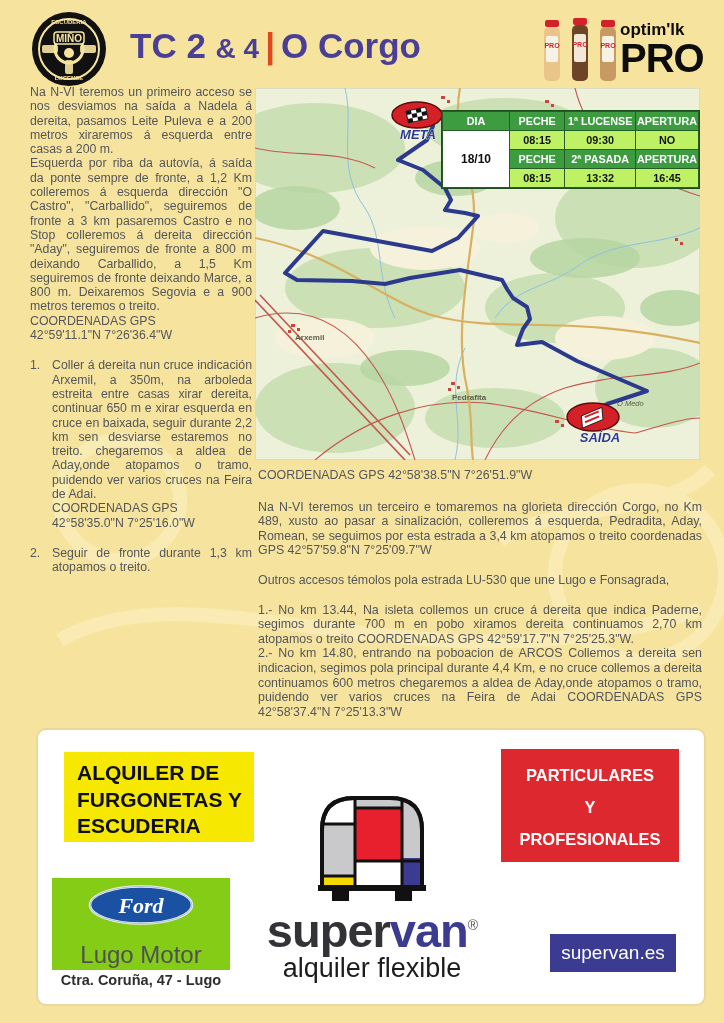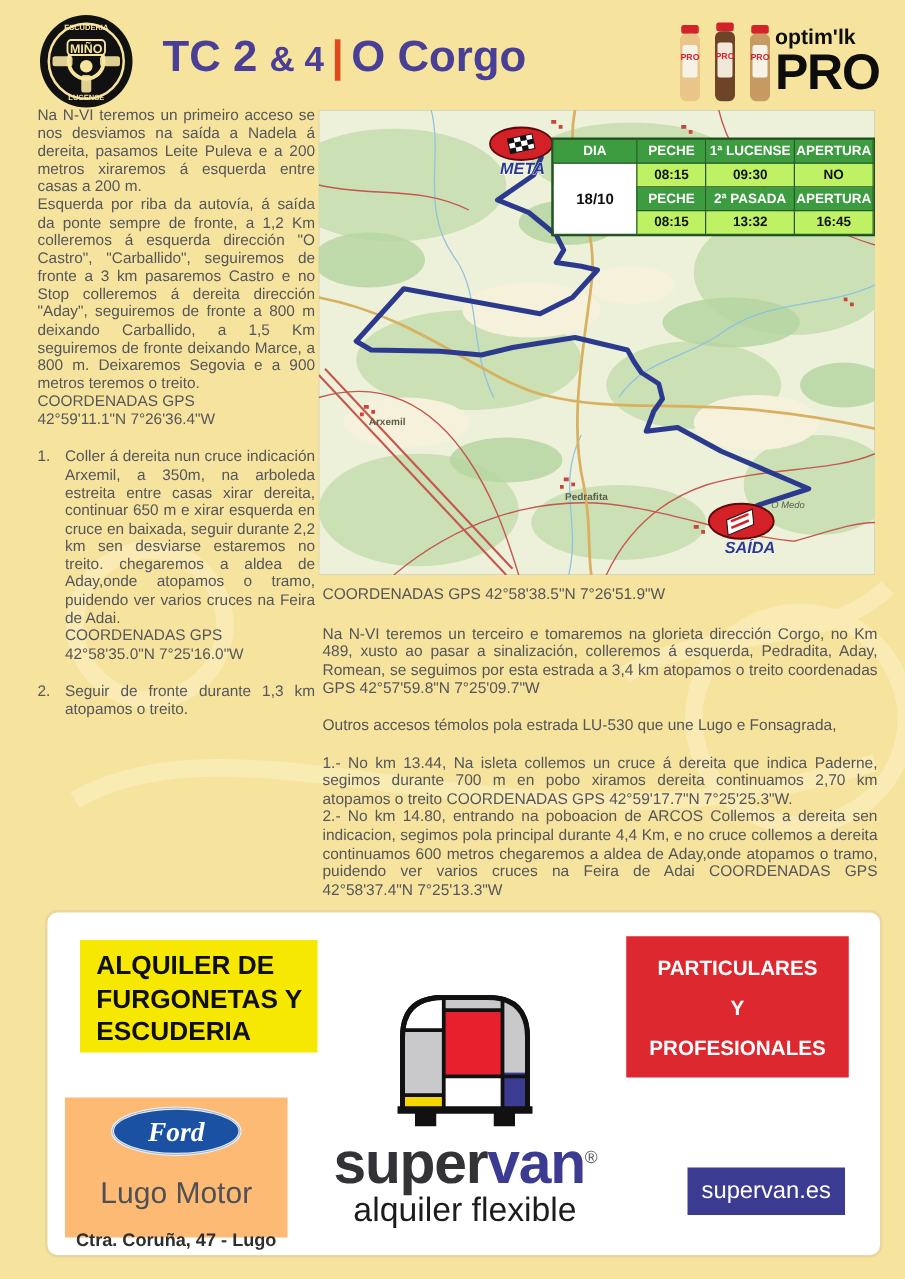--- a/index.html
+++ b/index.html
@@ -57,25 +57,25 @@
 
   
   .panel{position:absolute;left:36px;top:728px;width:666px;height:274px;
          background:#ffffff;border:2px solid #e9d79e;border-radius:10px;}
   .ad-yellow{position:absolute;left:26px;top:22px;width:190px;height:90px;background:#f6e800;
              color:#0f0f0f;font-weight:800;font-size:21px;line-height:26.5px;
              padding:8px 0 0 13px;box-sizing:border-box;}
   .ad-red{position:absolute;left:463px;top:19px;width:178px;height:113px;background:#dd2830;
           color:#ffffff;font-weight:bold;font-size:16.5px;line-height:32px;
           text-align:center;padding-top:10px;box-sizing:border-box;}
-  .ad-gray{position:absolute;left:14px;top:148px;width:178px;height:112px;background:#fdba74;
+  .ad-gray{position:absolute;left:14px;top:148px;width:178px;height:92px;background:#84cc16;
            text-align:center;}
   .ford-oval{margin:7px auto 0 auto;width:106px;height:40px;display:block;}
   .ford-dealer{font-size:24px;color:#4e5055;line-height:26px;margin-top:17px;}
-  .ford-addr{font-size:14.5px;font-weight:bold;color:#2e2e2e;margin-top:17px;}
+  .ford-addr{font-size:14.5px;font-weight:bold;color:#2e2e2e;margin-top:4px;}
   .van{position:absolute;left:270px;top:56px;width:128px;height:120px;}
   .supervan{position:absolute;left:148px;top:172px;width:372px;text-align:center;line-height:46px;}
   .supervan .word{font-size:47px;font-weight:800;letter-spacing:-1px;}
   .supervan .super{color:#323237;}
   .supervan .van-w{color:#3c3b92;}
   .supervan .reg{font-size:14px;color:#555;vertical-align:super;font-weight:normal;}
   .supervan .tag{font-size:27px;color:#1c1c1c;line-height:28px;margin-top:0px;}
   .ad-purple{position:absolute;left:512px;top:204px;width:126px;height:38px;background:#3c3b92;
              color:#ffffff;font-size:19px;display:flex;align-items:center;justify-content:center;}
 </style>

